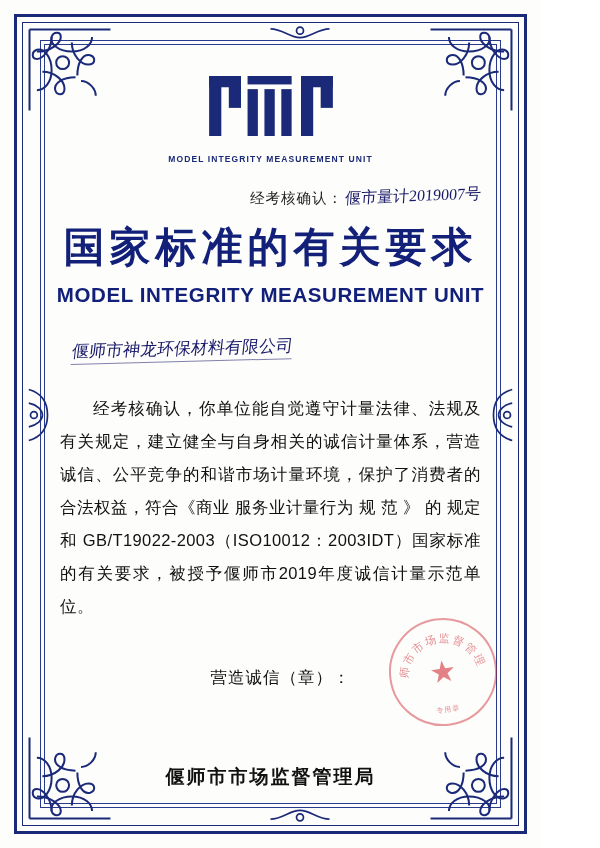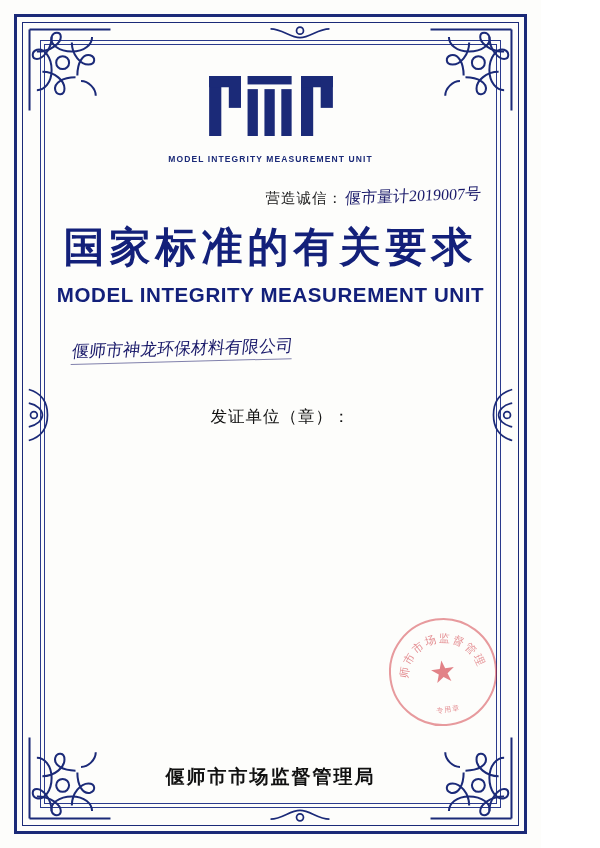--- a/index.html
+++ b/index.html
@@ -327,31 +327,34 @@
           <rect x="112" y="8" width="13" height="64"></rect>
           <rect x="112" y="8" width="34" height="12"></rect>
           <rect x="133" y="8" width="13" height="34"></rect>
           <rect x="55" y="8" width="47" height="9"></rect>
         </svg>
       </div>
       <div class="logo-text">MODEL INTEGRITY MEASUREMENT UNIT</div>
     </div>
 
     <div class="cert-no-row">
-      <span class="cert-no-label">营造诚信：</span>
+      <span class="cert-no-label">经考核确认：</span>
       <span class="cert-no-value">偃市量计2019007号</span>
     </div>
 
     <div class="title-cn">国家标准的有关要求</div>
     <div class="title-en">MODEL INTEGRITY MEASUREMENT UNIT</div>
 
     <div><span class="awardee">偃师市神龙环保材料有限公司</span></div>
 
-
-    <div class="issuer-row">发证单位（章）：</div>
+    <div class="body-text">
+      <p class="indent">经考核确认，你单位能自觉遵守计量法律、法规及有关规定，建立健全与自身相关的诚信计量体系，营造诚信、公平竞争的和谐市场计量环境，保护了消费者的合法权益，符合《商业 服务业计量行为 规 范 》 的 规定 和 GB/T19022-2003（ISO10012：2003IDT）国家标准的有关要求，被授予偃师市2019年度诚信计量示范单位。</p>
+    </div>
+
+    <div class="issuer-row">营造诚信（章）：</div>
 
   </div>
 
   <div class="seal">
     <div class="seal-arc">
       <svg viewBox="0 0 104 104">
         <defs>
           <path id="arcpath" d="M 16,58 A 36,36 0 0 1 88,58"></path>
         </defs>
         <text font-size="11" fill="rgba(205,40,50,0.62)" letter-spacing="2">

